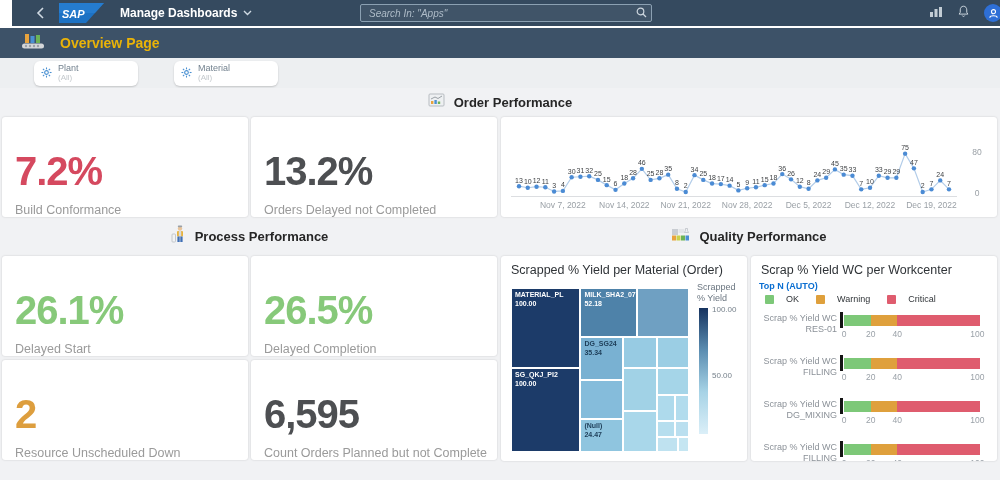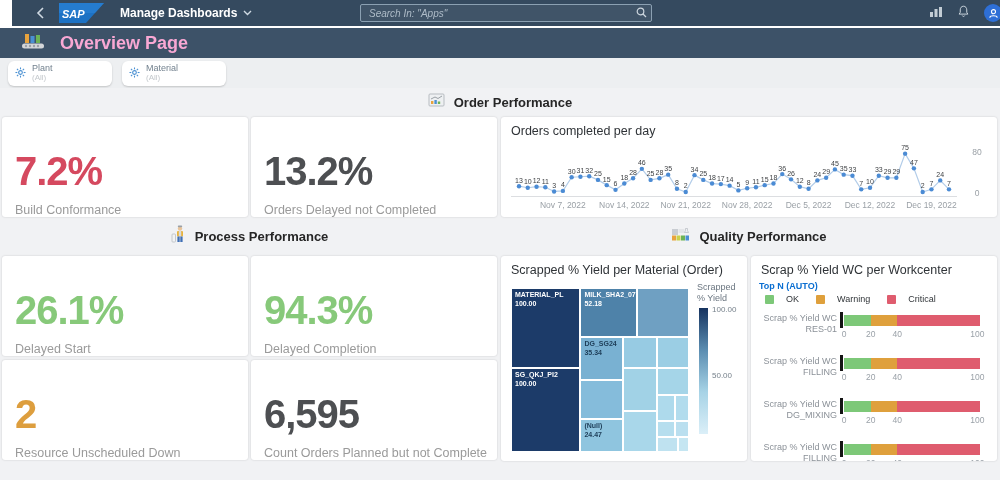--- a/index.html
+++ b/index.html
@@ -19,27 +19,27 @@
   .shell-search input { flex:1; background:transparent; border:none; outline:none;
     font-style:italic; font-size:10px; color:#c7d2da; font-family:inherit; }
   .shell-search input::placeholder { color:#aebcc8; font-style:italic; }
   .shell-right { position:absolute; right:10px; top:0; height:26px; display:flex; align-items:center; gap:14px; }
   .avatar { width:18px; height:18px; border-radius:50%; background:#2e6fd6; display:flex; align-items:center; justify-content:center; }
 
   
   .page-header { position:absolute; left:0; top:28px; width:1000px; height:30px;
     background:#3d5268; display:flex; align-items:center; padding:0 12px; }
   .ph-icon { margin:0 14px 0 8px; }
-  .ph-title { color:#f9a8d4; font-size:18px; font-weight:bold; }
+  .ph-title { color:#eab308; font-size:14px; font-weight:bold; }
 
   
   .filter-bar { position:absolute; left:0; top:58px; width:1000px; height:30px;
     background:#edeff1; display:flex; align-items:center; padding:0 8px; gap:10px; }
   .chip { width:104px; height:25px; background:#fff; border-radius:6px;
-    box-shadow:0 1px 2px rgba(0,0,0,0.18); display:flex; align-items:center; padding-left:7px; gap:6px; cursor:pointer; }
+    box-shadow:0 1px 2px rgba(0,0,0,0.18); display:flex; align-items:center; padding-left:7px; gap:6px; cursor:pointer;margin-left:26px; }
   .chip-text { display:flex; flex-direction:column; line-height:1.05; }
   .chip-label { font-size:9px; color:#73828f; }
   .chip-value { font-size:8px; color:#c3c8cc; }
 
   
   .content-bg { position:absolute; left:0; top:88px; width:1000px; height:392px; background:#f1f2f4; }
   .section-head { position:absolute; height:28px; display:flex; align-items:center; justify-content:center; gap:9px; }
   .section-title { font-size:13px; font-weight:bold; color:#262626; }
   .sh-order   { left:0; top:88px;  width:1000px; }
   .sh-process { left:0; top:222px; width:498px; }
@@ -257,34 +257,33 @@
   </div>
   <div class="card kpi-tile t2">
     <div class="kpi-value" style="color: rgb(77, 79, 82);">13.2%</div>
     <div class="kpi-label">Orders Delayed not Completed</div>
   </div>
   <div class="card kpi-tile t3">
     <div class="kpi-value" style="color: rgb(135, 201, 122);">26.1%</div>
     <div class="kpi-label">Delayed Start</div>
   </div>
   <div class="card kpi-tile t4">
-    <div class="kpi-value" style="color: rgb(135, 201, 122);">94.3%</div>
+    <div class="kpi-value" style="color: rgb(135, 201, 122);">26.5%</div>
     <div class="kpi-label">Delayed Completion</div>
   </div>
   <div class="card kpi-tile t5">
     <div class="kpi-value" style="color: rgb(221, 158, 62);">2</div>
     <div class="kpi-label">Resource Unscheduled Down</div>
   </div>
   <div class="card kpi-tile t6">
     <div class="kpi-value" style="color: rgb(77, 79, 82);">6,595</div>
     <div class="kpi-label">Count Orders Planned but not Complete</div>
   </div>
 
   <div class="card chart-card">
-    <div class="card-title">Orders completed per day</div>
     <svg id="line-svg" width="488" height="74" viewBox="0 0 488 74" style="position:absolute;left:4px;top:24px;">
         <line x1="6" y1="55.5" x2="452" y2="55.5" stroke="#dcdee1" stroke-width="1"></line>
         <polyline points="14,45.175 22.775510204081634,46.75 31.551020408163264,45.7 40.326530612244895,46.225 49.10204081632653,50.425 57.87755102040816,49.9 66.65306122448979,36.25 75.42857142857142,35.724999999999994 84.20408163265306,35.2 92.97959183673468,38.875 101.75510204081633,44.125 110.53061224489795,48.85 119.30612244897958,42.55 128.0816326530612,37.3 136.85714285714283,27.849999999999998 145.6326530612245,38.875 154.40816326530611,37.3 163.18367346938774,33.625 171.95918367346937,47.8 180.73469387755102,50.95 189.51020408163265,34.15 198.28571428571428,38.875 207.0612244897959,42.55 215.83673469387753,43.075 224.61224489795916,44.65 233.3877551020408,49.375 242.16326530612244,47.275 250.93877551020407,46.225 259.71428571428567,44.125 268.48979591836735,42.55 277.265306122449,33.099999999999994 286.0408163265306,38.35 294.81632653061223,45.7 303.59183673469386,47.8 312.3673469387755,39.4 321.1428571428571,36.775 329.91836734693874,28.375 338.69387755102036,33.625 347.46938775510205,34.675 356.2448979591837,48.325 365.0204081632653,46.75 373.7959183673469,34.675 382.57142857142856,36.775 391.3469387755102,36.775 400.1224489795918,12.625 408.89795918367344,27.325 417.67346938775506,50.95 426.4489795918367,48.325 435.2244897959183,39.4 444,48.325" fill="none" stroke="#b3cde9" stroke-width="1.2"></polyline>
         <circle cx="14" cy="45.175" r="2.2" fill="#4b8bd4"></circle>
         <text x="14" y="41.675" text-anchor="middle" font-size="7" fill="#3c3f42">13</text>
         <circle cx="22.775510204081634" cy="46.75" r="2.2" fill="#4b8bd4"></circle>
         <text x="22.775510204081634" y="43.25" text-anchor="middle" font-size="7" fill="#3c3f42">10</text>
         <circle cx="31.551020408163264" cy="45.7" r="2.2" fill="#4b8bd4"></circle>
         <text x="31.551020408163264" y="42.2" text-anchor="middle" font-size="7" fill="#3c3f42">12</text>
         <circle cx="40.326530612244895" cy="46.225" r="2.2" fill="#4b8bd4"></circle>

